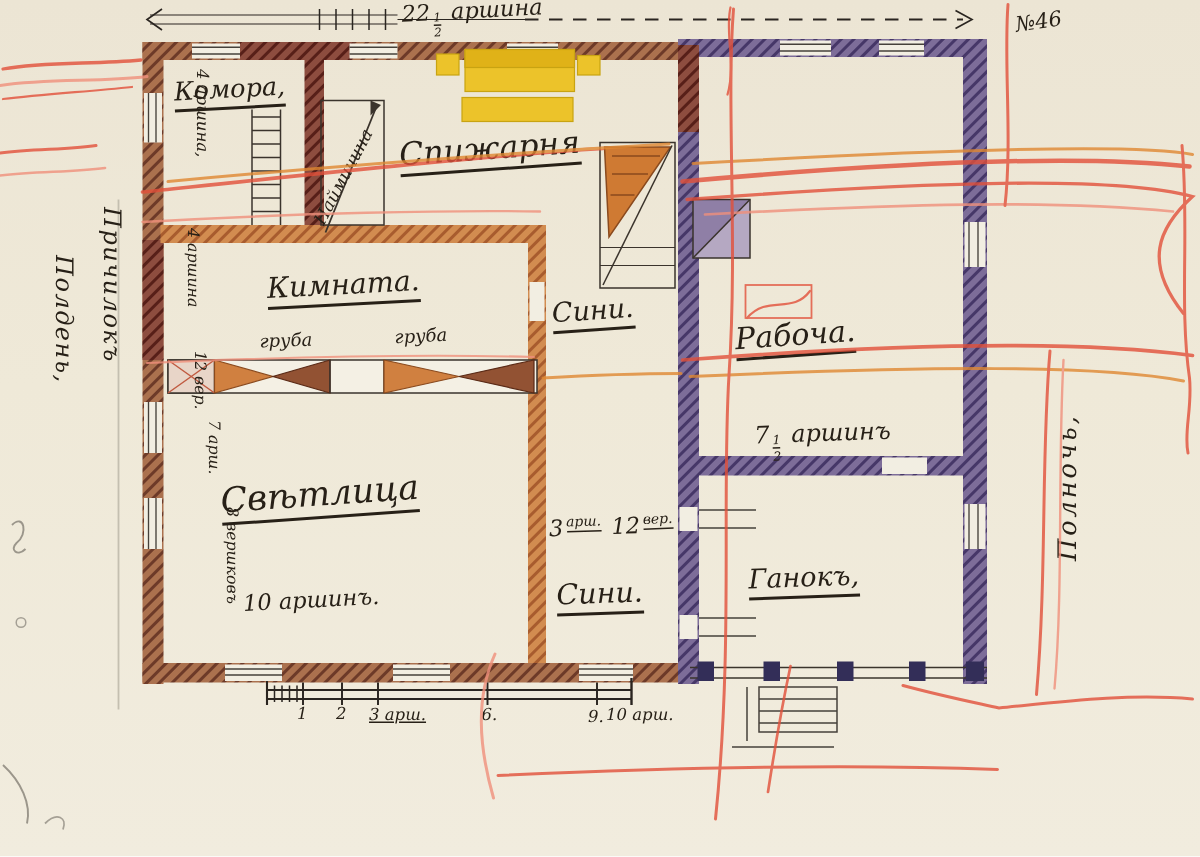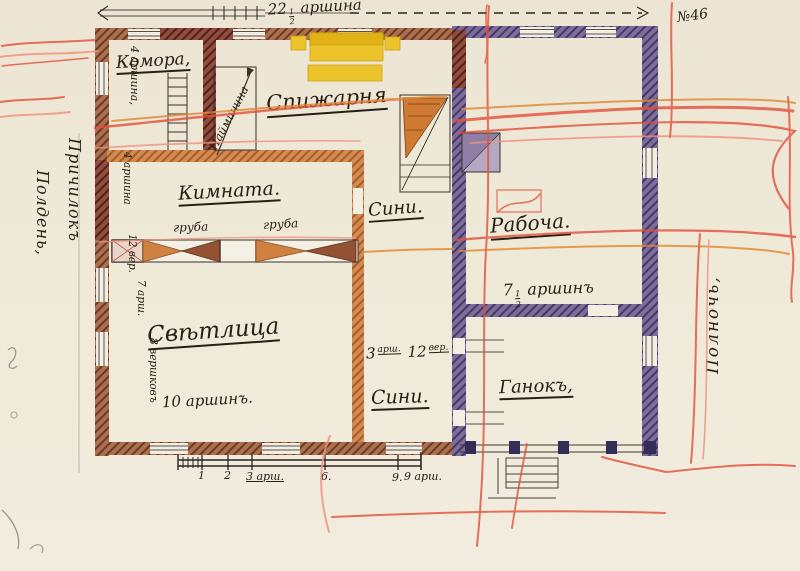--- a/index.html
+++ b/index.html
@@ -332,21 +332,21 @@
 
     <div class="lbl rot90" style="left:50px;top:170px;font-size:16px;letter-spacing:1px;">Полдень,</div>
     <div class="lbl rot90" style="left:82px;top:138px;font-size:16px;letter-spacing:1px;">Причилокъ</div>
     <div class="lbl rotm90" style="left:704px;top:374px;font-size:17px;letter-spacing:2px;">Полночь,</div>
 
     <div class="lbl" style="left:198px;top:470px;font-size:11px;">1</div>
     <div class="lbl" style="left:224px;top:470px;font-size:11px;">2</div>
     <div class="lbl" style="left:246px;top:471px;font-size:11px;text-decoration:underline;">3 арш.</div>
     <div class="lbl" style="left:321px;top:471px;font-size:11px;">6.</div>
     <div class="lbl" style="left:392px;top:472px;font-size:11px;">9.</div>
-    <div class="lbl" style="left:404px;top:471px;font-size:11px;">9 арш.</div>
+    <div class="lbl" style="left:404px;top:471px;font-size:11px;">10 арш.</div>
   </div>
 
   <svg class="overlay" width="800" height="571" viewBox="0 0 800 571">
     <g fill="none" stroke-linecap="round" opacity="0.8">
       <path d="M2,46 C30,41 62,43 94,40" stroke="#e2503a" stroke-width="2.2"></path>
       <path d="M0,57 C34,52 66,55 98,51" stroke="#f0907c" stroke-width="2"></path>
       <path d="M2,66 C28,63 58,61 88,58" stroke="#e2503a" stroke-width="1.5"></path>
       <path d="M0,102 C22,99 46,100 64,97" stroke="#e2503a" stroke-width="2"></path>
       <path d="M0,117 C24,114 48,115 70,112" stroke="#f0907c" stroke-width="1.8"></path>
       <path d="M95,128 C200,117 320,104 402,99" stroke="#e2503a" stroke-width="2.4"></path>

